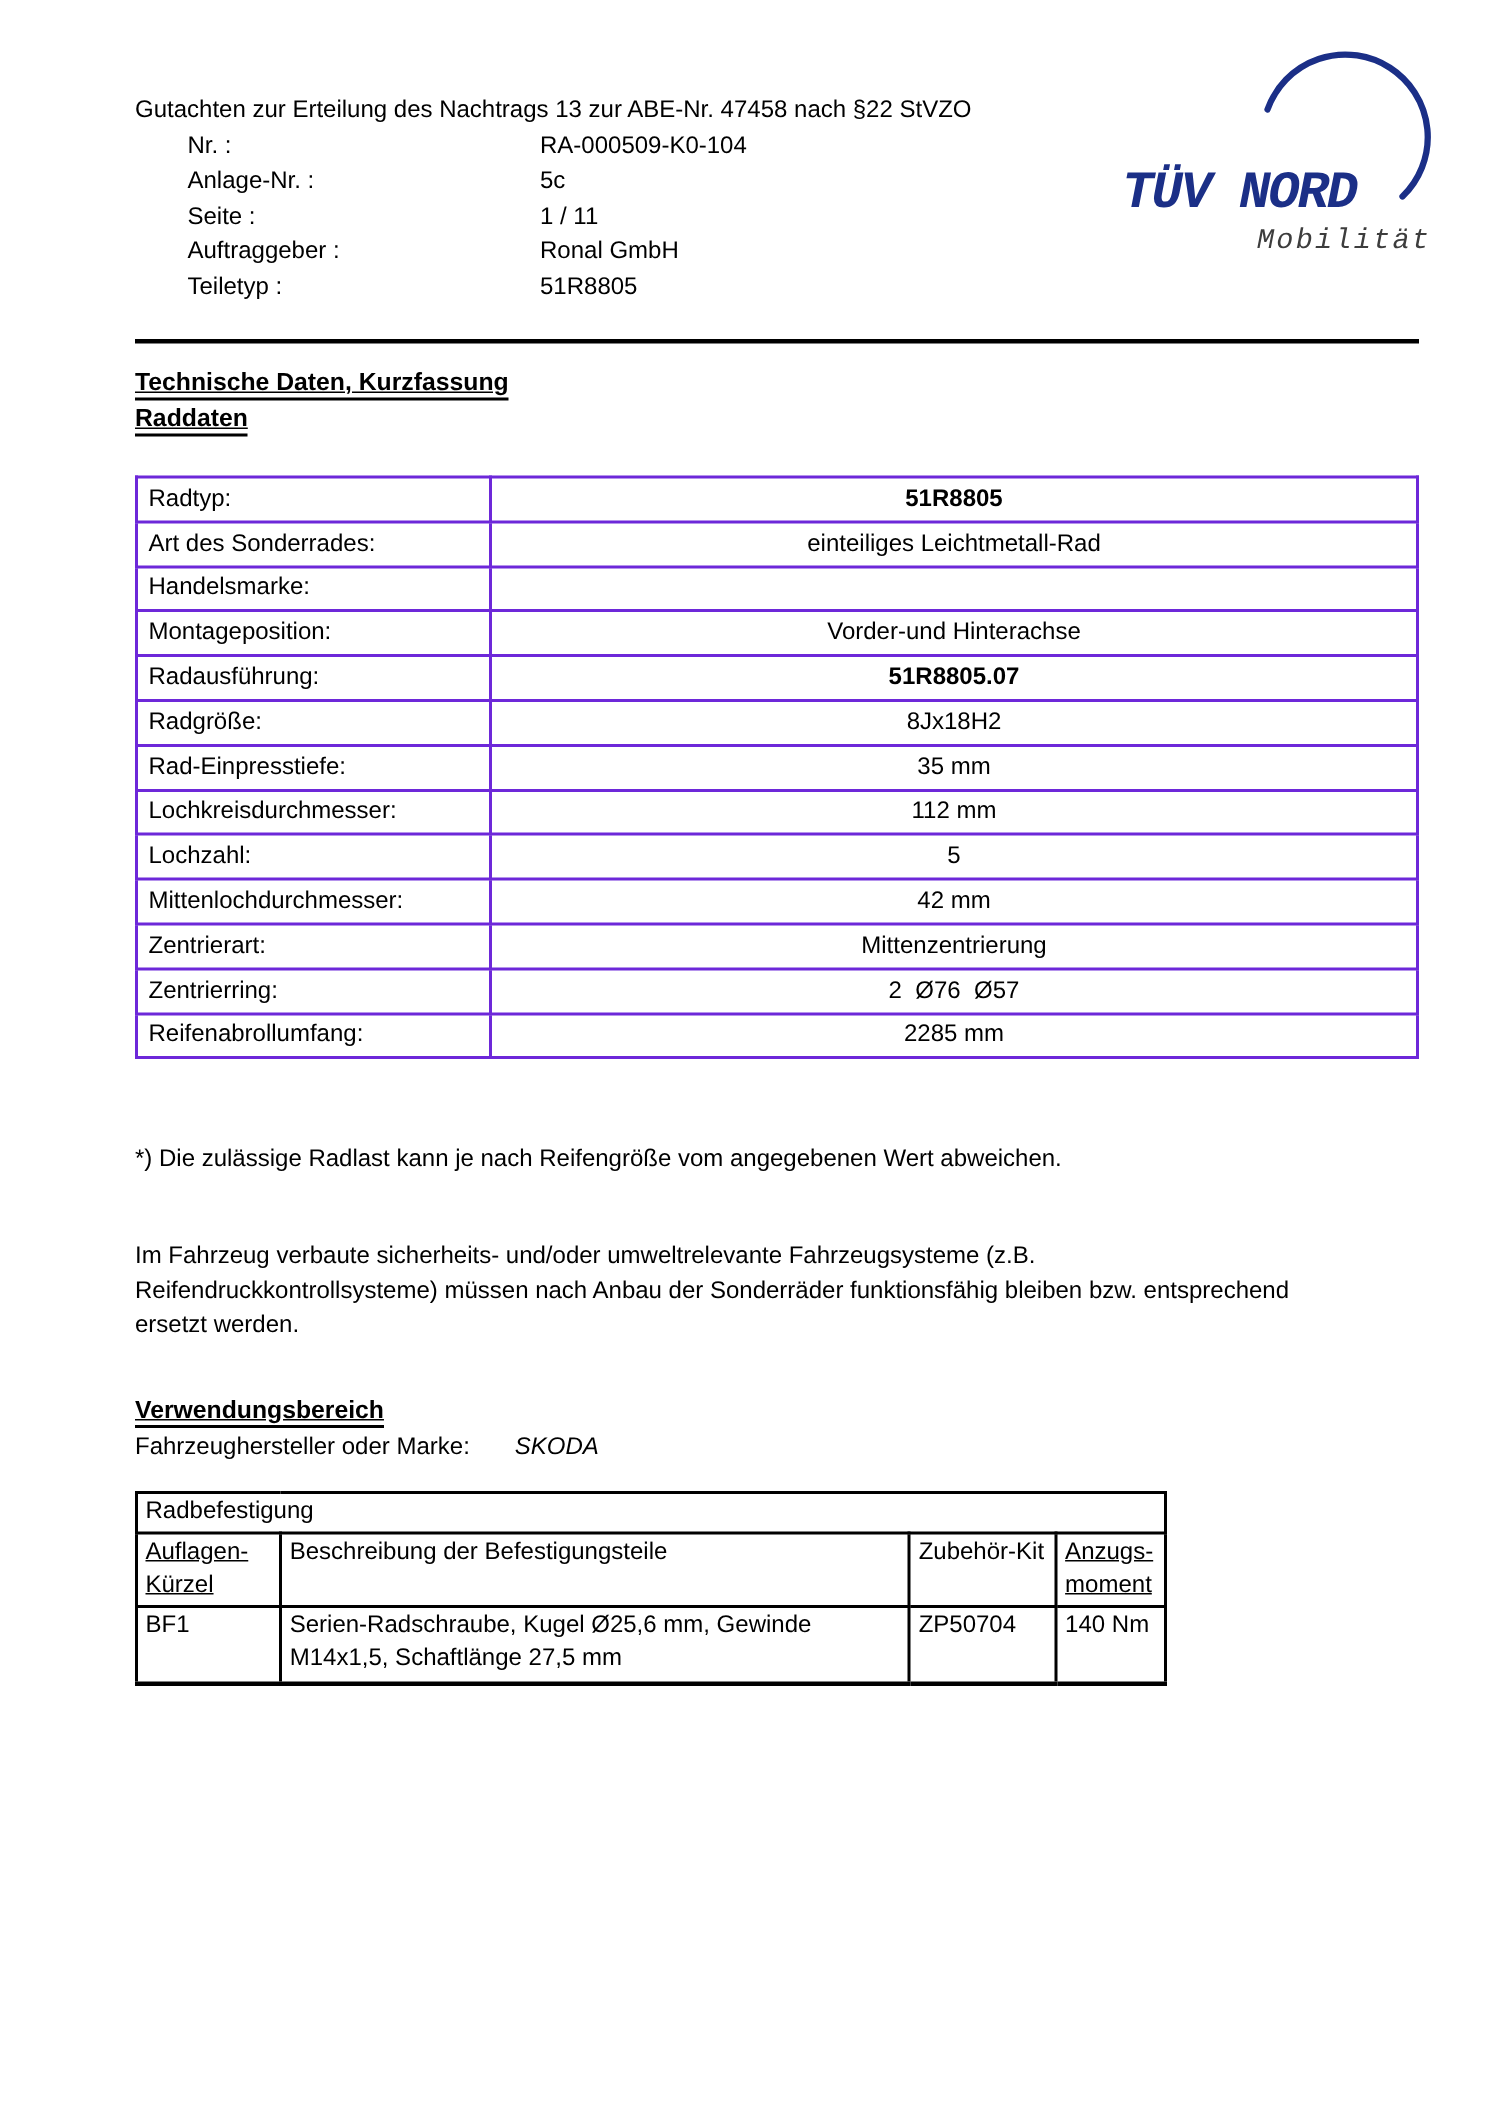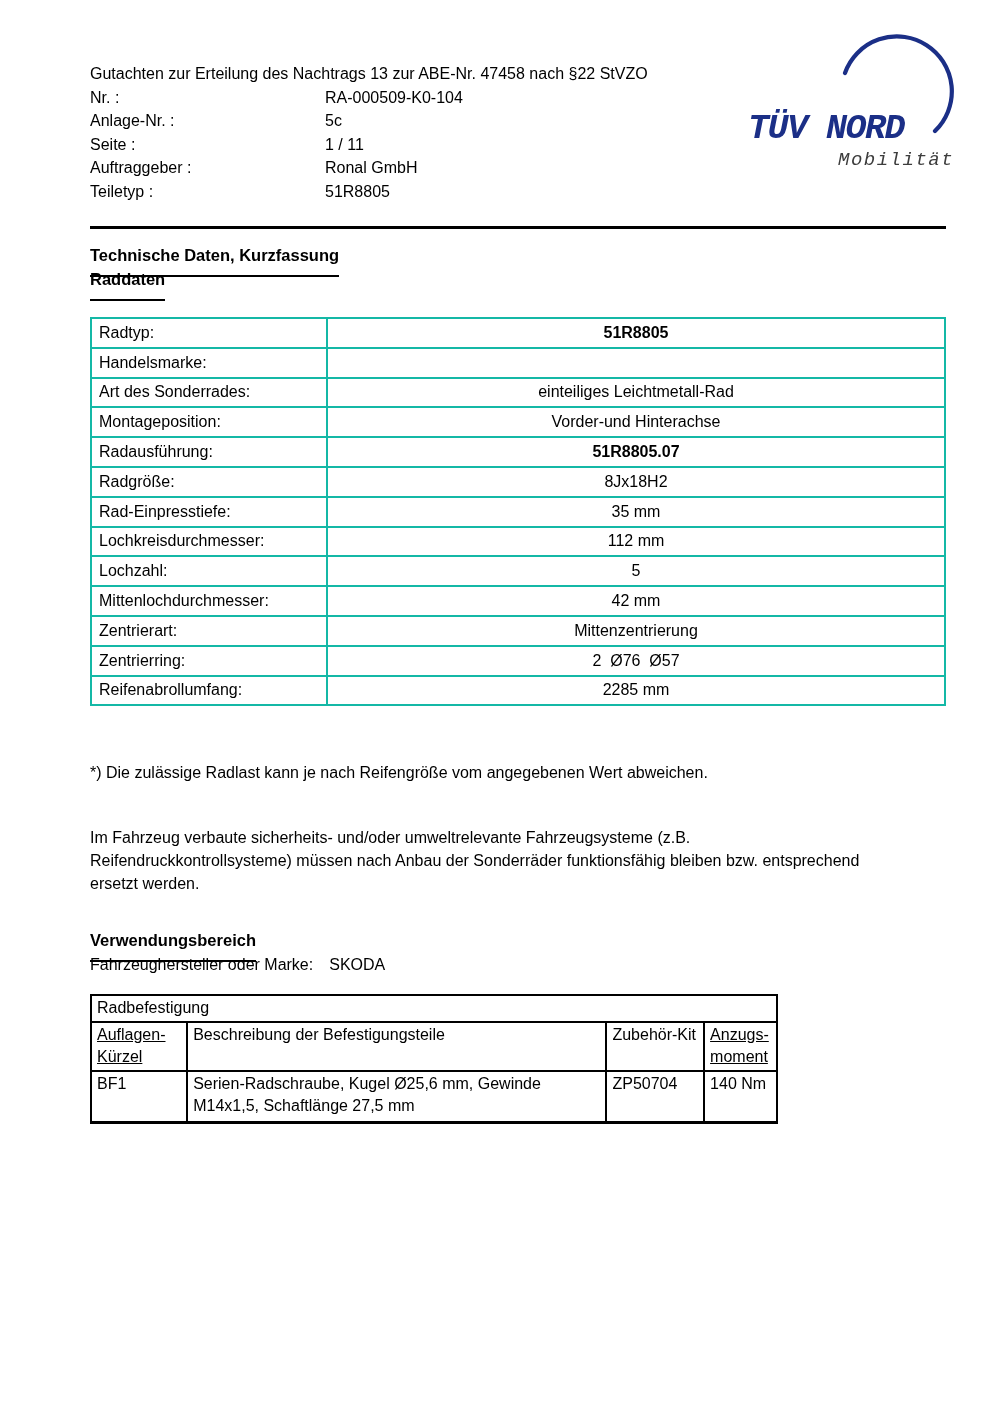--- a/index.html
+++ b/index.html
@@ -6,56 +6,56 @@
   body{
     width:993px;height:1404px;position:relative;
     font-family:"Liberation Sans","DejaVu Sans",sans-serif;
     color:#000;
     -webkit-font-smoothing:antialiased;
   }
   .abs{position:absolute;}
 
   
   #doc-header{top:62px;left:90px;width:680px;font-size:16px;line-height:23.6px;}
-  .hdr-row{display:flex;}
+  .hdr-row{display:flex;margin-left:35px;}
   .hdr-label{width:235px;flex:0 0 235px;}
 
   
   #logo{left:742px;top:34px;width:216px;height:142px;font-family:Liberation Mono, monospace;}
 
   
   #rule{top:226px;left:90px;width:856px;height:3px;background:#000;}
 
   
   .sec-heading{font-weight:bold;font-size:16.5px;}
-  .uline{border-bottom:2px solid #000;padding-bottom:11px;}
+  .uline{border-bottom:2px solid #000;padding-bottom:1px;text-decoration:underline;}
   #sec1{top:244px;left:90px;line-height:23.5px;}
 
   
   #wheel-table-wrap{top:317px;left:90px;}
   table{border-collapse:collapse;}
   #wheel-table{width:856px;}
   #wheel-table td{
-    border:2px solid #14b8a6;height:27.8px;font-size:16px;padding:0 7px;
+    border:2px solid #6d28d9;height:27.8px;font-size:16px;padding:0 7px;
     vertical-align:middle;
   }
   #wheel-table td.lbl{width:220px;text-align:left;}
   #wheel-table td.val{text-align:center;}
   #wheel-table tr.bold-val td.val{font-weight:bold;}
 
   
   #footnote{top:764px;left:90px;font-size:16px;}
 
   
   #general{top:826px;left:90px;width:800px;font-size:16px;line-height:23.2px;}
   #general .sec-heading{margin-bottom:0;}
 
   
   #usage{top:929px;left:90px;font-size:16px;line-height:23.5px;}
-  #usage .make-value{margin-left:16px;}
+  #usage .make-value{margin-left:30px;font-style:italic;}
 
   
   #fastening-wrap{top:994px;left:90px;}
   #fastening-table{width:688px;font-size:16px;}
   #fastening-table td{
     border:2px solid #000;vertical-align:top;padding:1px 5px 2px 5px;line-height:22px;
   }
   #fastening-table td.title-cell{height:22px;}
   #fastening-table .hdr td{height:44px;}
   #fastening-table td.wrap2{white-space:pre-line;text-decoration:underline;}
@@ -113,26 +113,26 @@
     <colgroup>
         <col style="width:234px">
         <col>
       </colgroup>
     <tbody>
       <tr class="bold-val">
         <td class="lbl">Radtyp:</td>
         <td class="val">51R8805</td>
       </tr>
       <tr>
+        <td class="lbl">Art des Sonderrades:</td>
+        <td class="val">einteiliges Leichtmetall-Rad</td>
+      </tr>
+      <tr>
         <td class="lbl">Handelsmarke:</td>
         <td class="val"></td>
-      </tr>
-      <tr>
-        <td class="lbl">Art des Sonderrades:</td>
-        <td class="val">einteiliges Leichtmetall-Rad</td>
       </tr>
       <tr>
         <td class="lbl">Montageposition:</td>
         <td class="val">Vorder-und Hinterachse</td>
       </tr>
       <tr class="bold-val">
         <td class="lbl">Radausführung:</td>
         <td class="val">51R8805.07</td>
       </tr>
       <tr>

